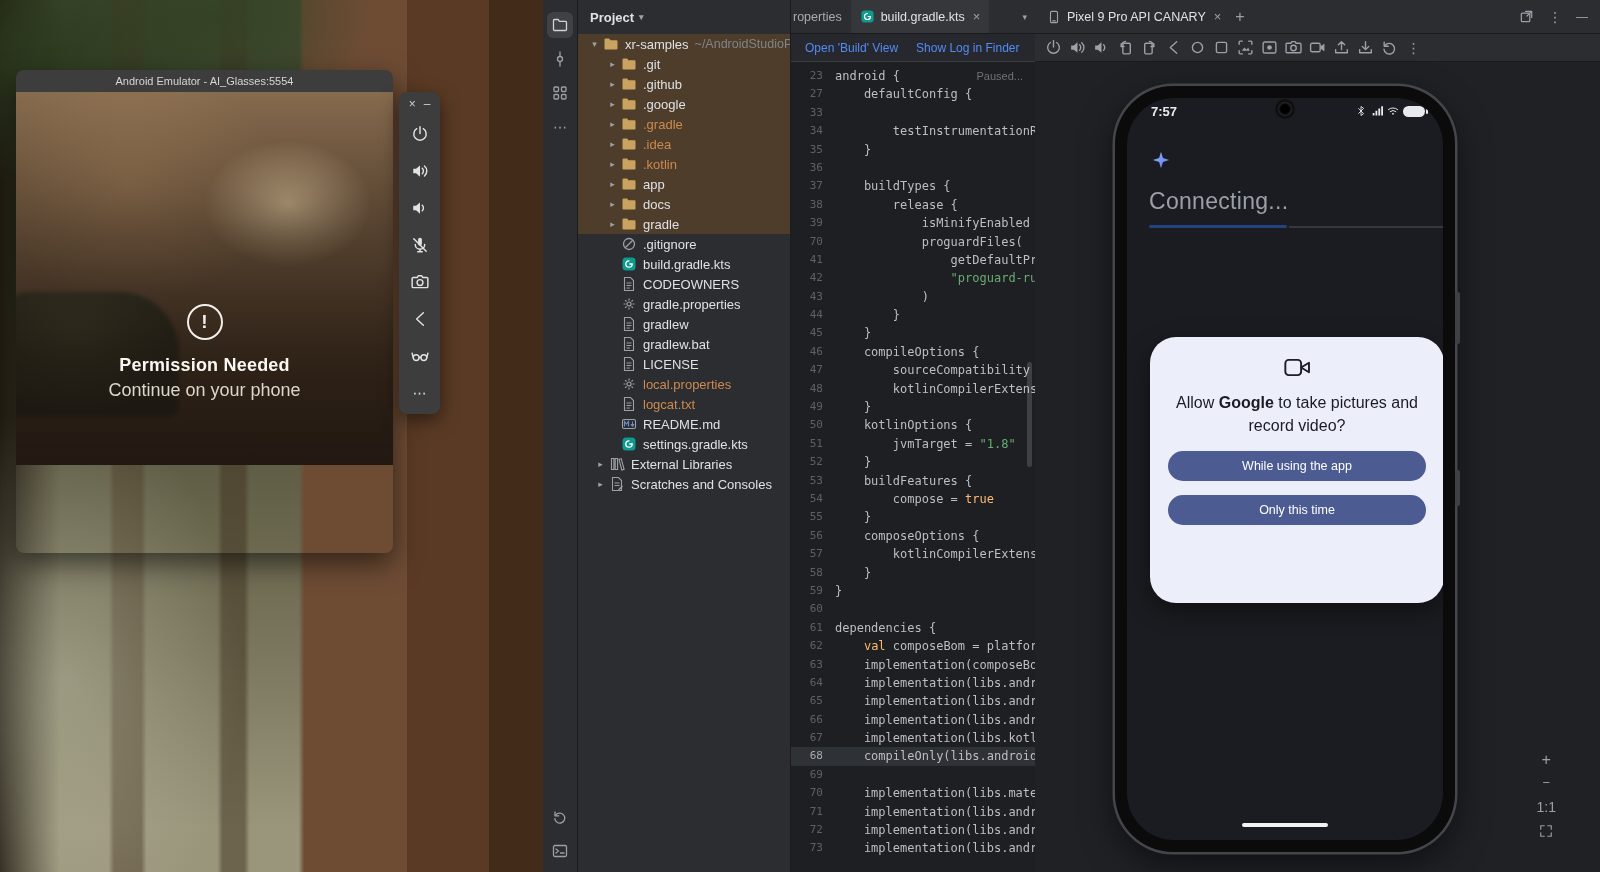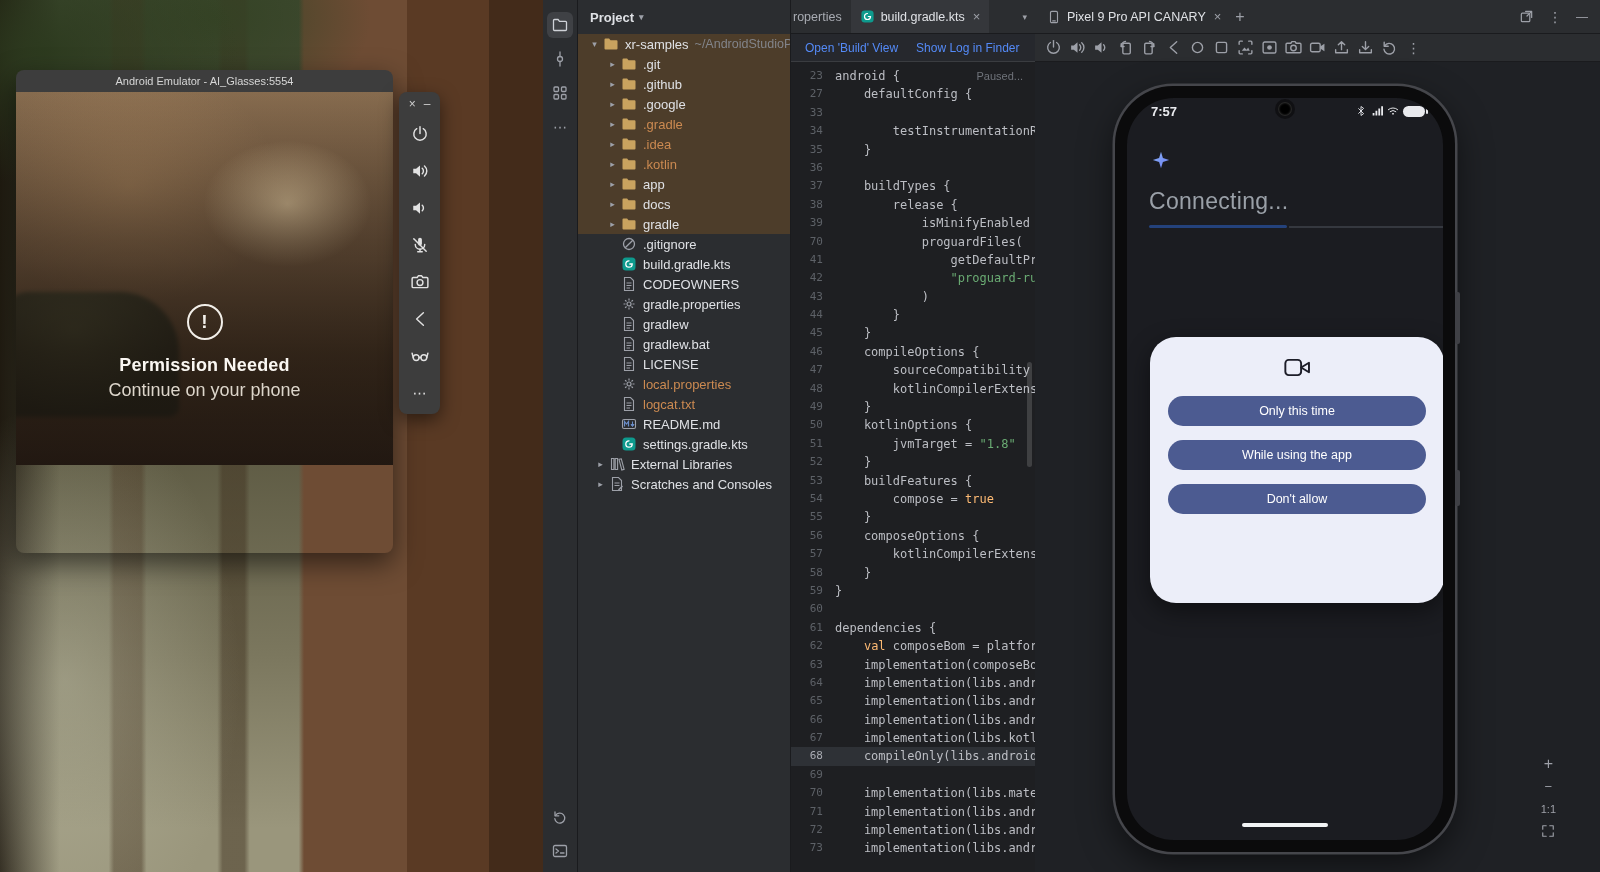--- a/index.html
+++ b/index.html
@@ -150,21 +150,21 @@
   .pd-text{margin-top:9px;font-size:16px;line-height:23px;padding:0 18px;}
   .pd-buttons{margin-top:14px;display:flex;flex-direction:column;gap:14px;align-items:center;}
   .pbtn{width:258px;height:30px;border-radius:15px;border:none;color:#fff;font-size:12.5px;
         font-family:"Liberation Sans",sans-serif;}
   .nav-handle{position:absolute;left:50%;bottom:13px;transform:translateX(-50%);
               width:86px;height:4px;border-radius:2px;background:#f2f3f5;}
   .zoomer{position:absolute;right:44px;bottom:34px;display:flex;flex-direction:column;
           align-items:center;gap:9px;color:#9da0a8;}
   .zbtn{font-size:16px;line-height:14px;}
   .zout{font-size:13px;}
-  .zlabel{font-size:11px;}
+  .zlabel{font-size:14px;}
   .zoomer .ic{width:14px;height:14px;}
 
   .ic{display:inline-flex;}
   .ic svg{width:100%;height:100%;display:block;}
   .tbtn{display:flex;align-items:center;justify-content:center;}
   .tbtn .ic{width:100%;height:100%;}
   .ictext{display:flex;align-items:center;justify-content:center;width:100%;height:100%;
           font-size:14px;line-height:1;}
 </style>
 </head>
@@ -858,24 +858,26 @@
           <div class="connecting" data-name="connecting-text">Connecting...</div>
           <div class="prog-fill" data-name="progress-bar"></div>
           <div class="prog-track" data-name="progress-track"></div>
           <div class="pdialog" data-name="permission-dialog">
             <span class="pd-icon ic" data-name="video-camera-icon">
                 <svg viewBox="0 0 24 18">
                   <rect x="1.2" y="2.2" width="14" height="13.6" rx="3" fill="none" stroke="#1c1d28" stroke-width="1.7"></rect>
                   <path d="M15.2 9l7-4.2v8.4z" fill="none" stroke="#1c1d28" stroke-width="1.7" stroke-linejoin="round"></path>
                 </svg>
               </span>
+            <div class="pd-text" data-name="permission-question">
+              <span data-name="question-text">Allow </span><b data-name="app-name">Google</b><span data-name="question-text"> to take pictures and record video?</span>
+            </div>
             <div class="pd-buttons" data-name="permission-buttons">
+                <button class="pbtn" data-name="permission-button" style="background: rgb(76, 91, 145);">While using the app</button>
                 <button class="pbtn" data-name="permission-button" style="background: rgb(76, 91, 145);">Only this time</button>
-                <button class="pbtn" data-name="permission-button" style="background: rgb(76, 91, 145);">While using the app</button>
-                <button class="pbtn" data-name="permission-button" style="background: rgb(76, 91, 145);">Don't allow</button>
               </div>
           </div>
           <div class="nav-handle" data-name="navigation-handle"></div>
         </div>
       </div>
       <div class="zoomer" data-name="zoom-controls">
         <span class="zbtn" data-name="zoom-in-button">+</span>
         <span class="zbtn zout" data-name="zoom-out-button">−</span>
         <span class="zlabel" data-name="zoom-level">1:1</span>
         <span class="ic" data-name="fit-to-screen-icon">

